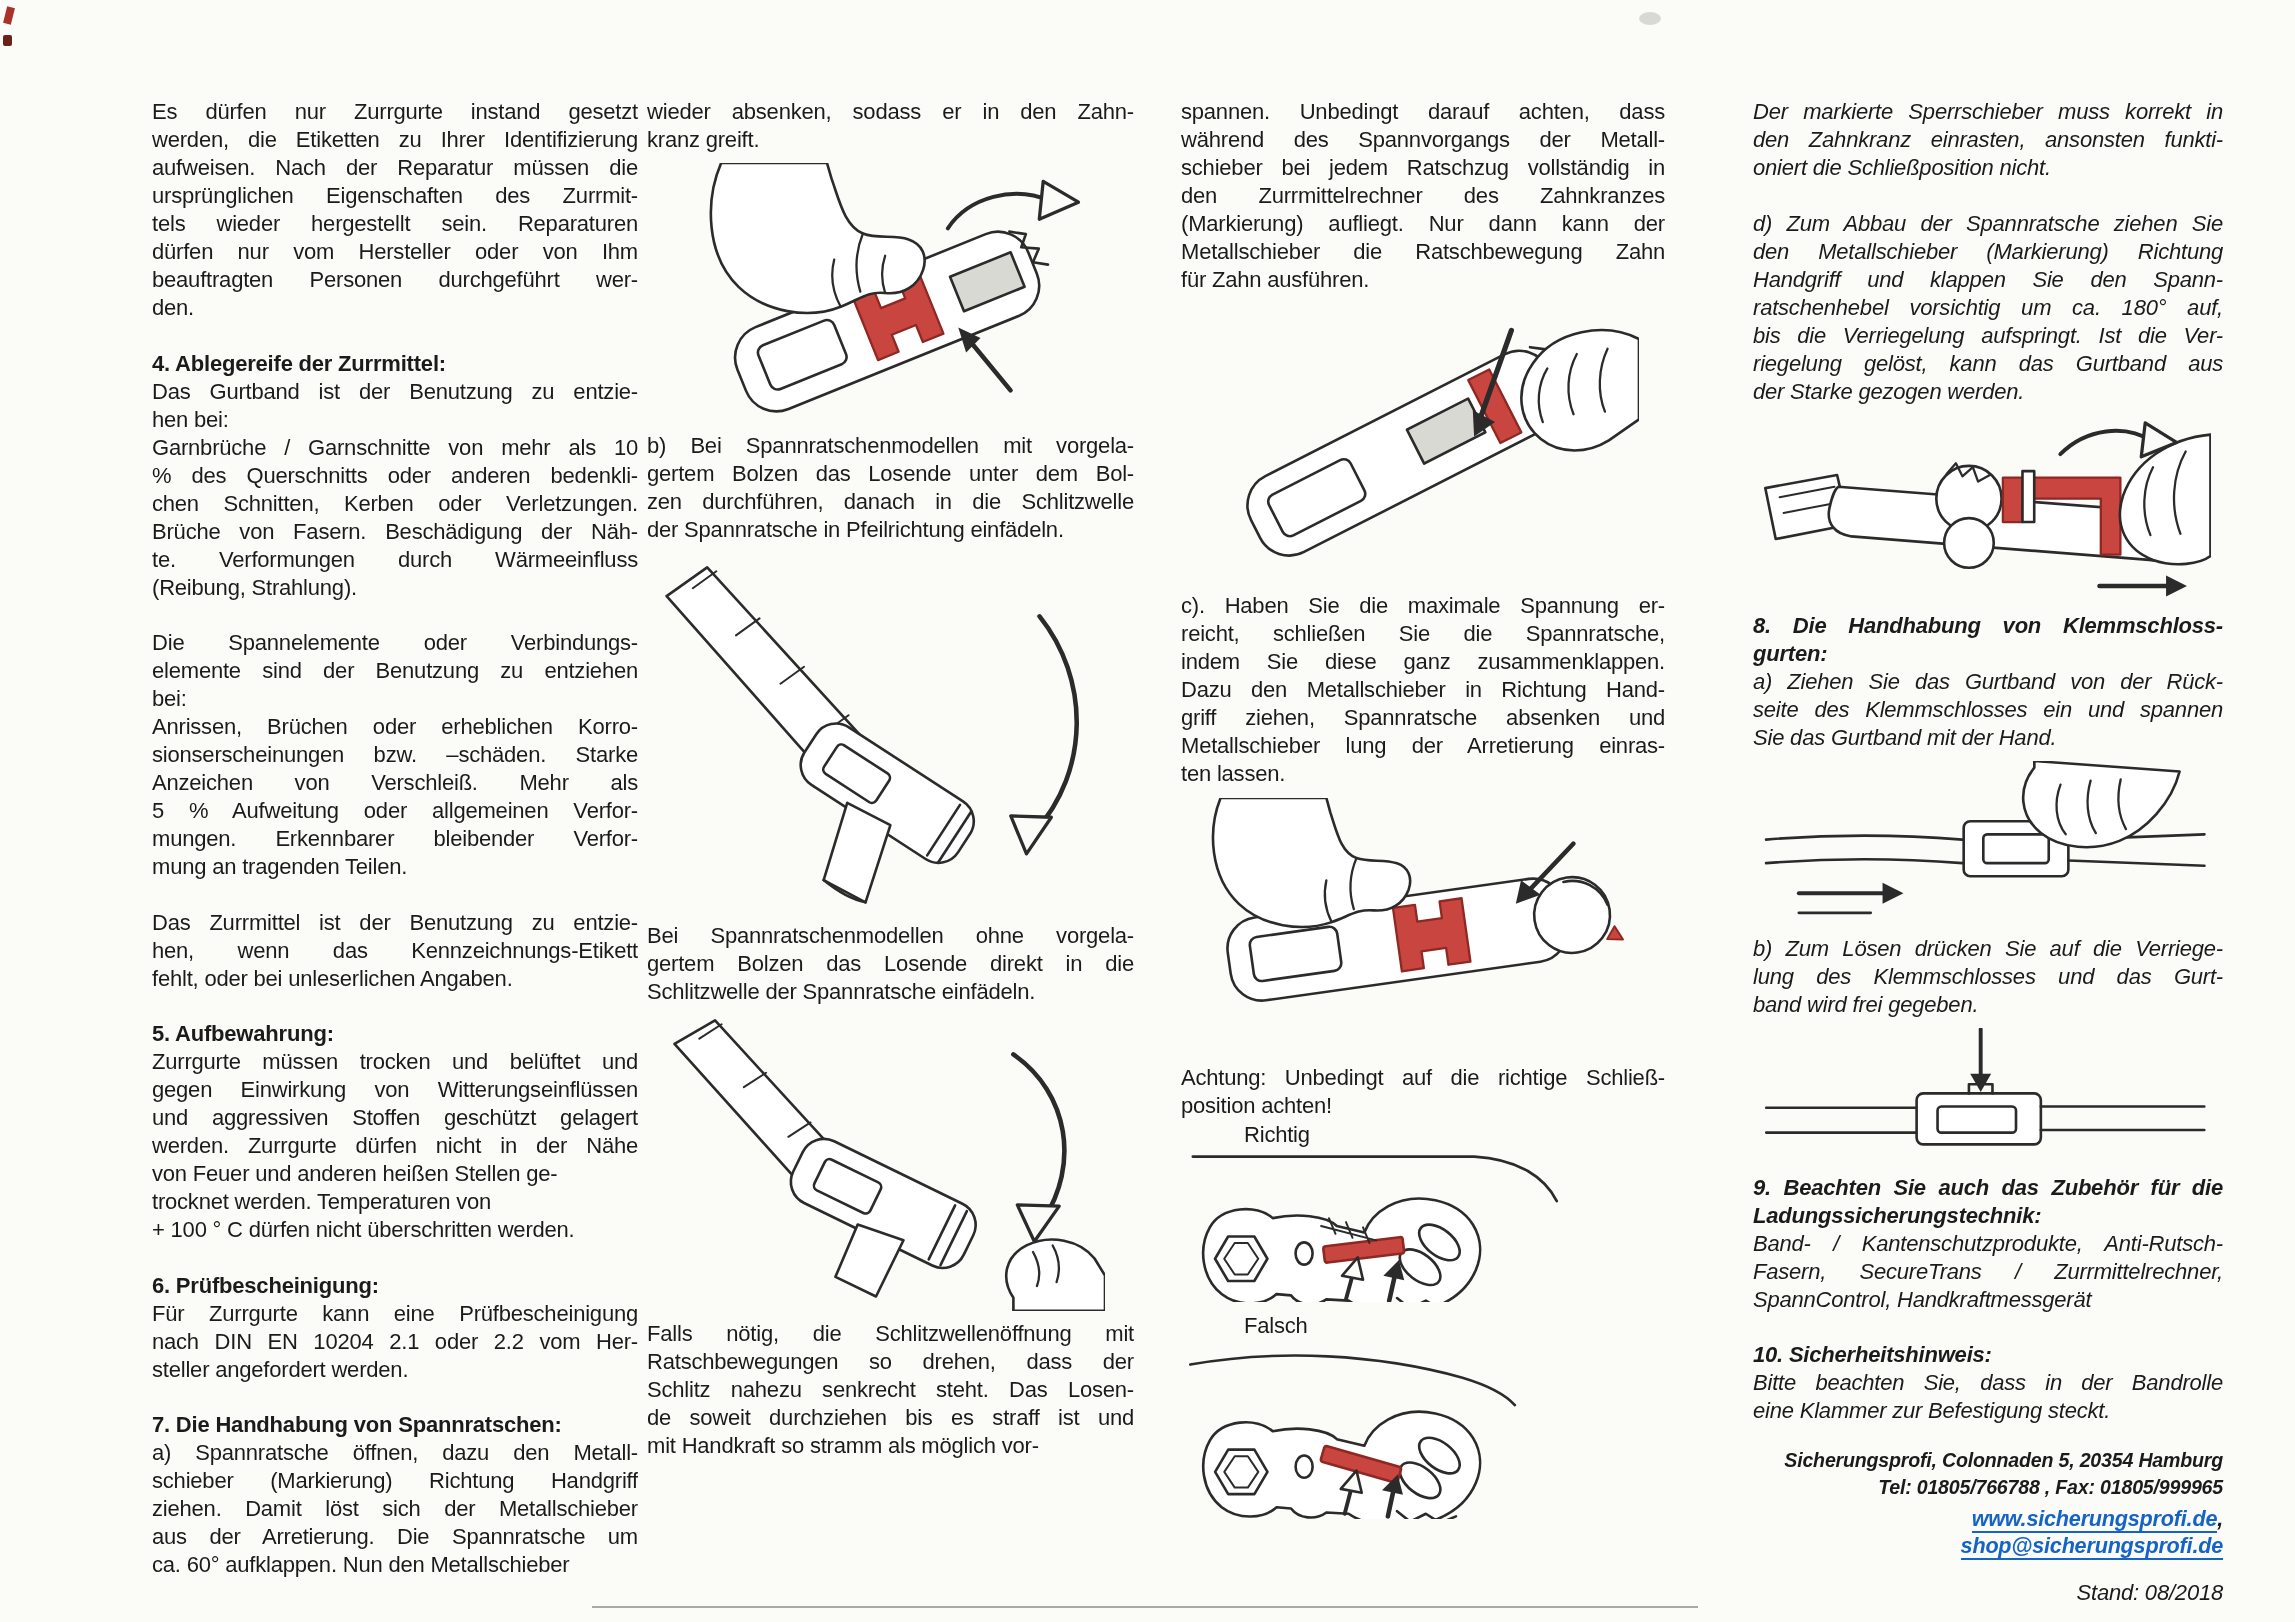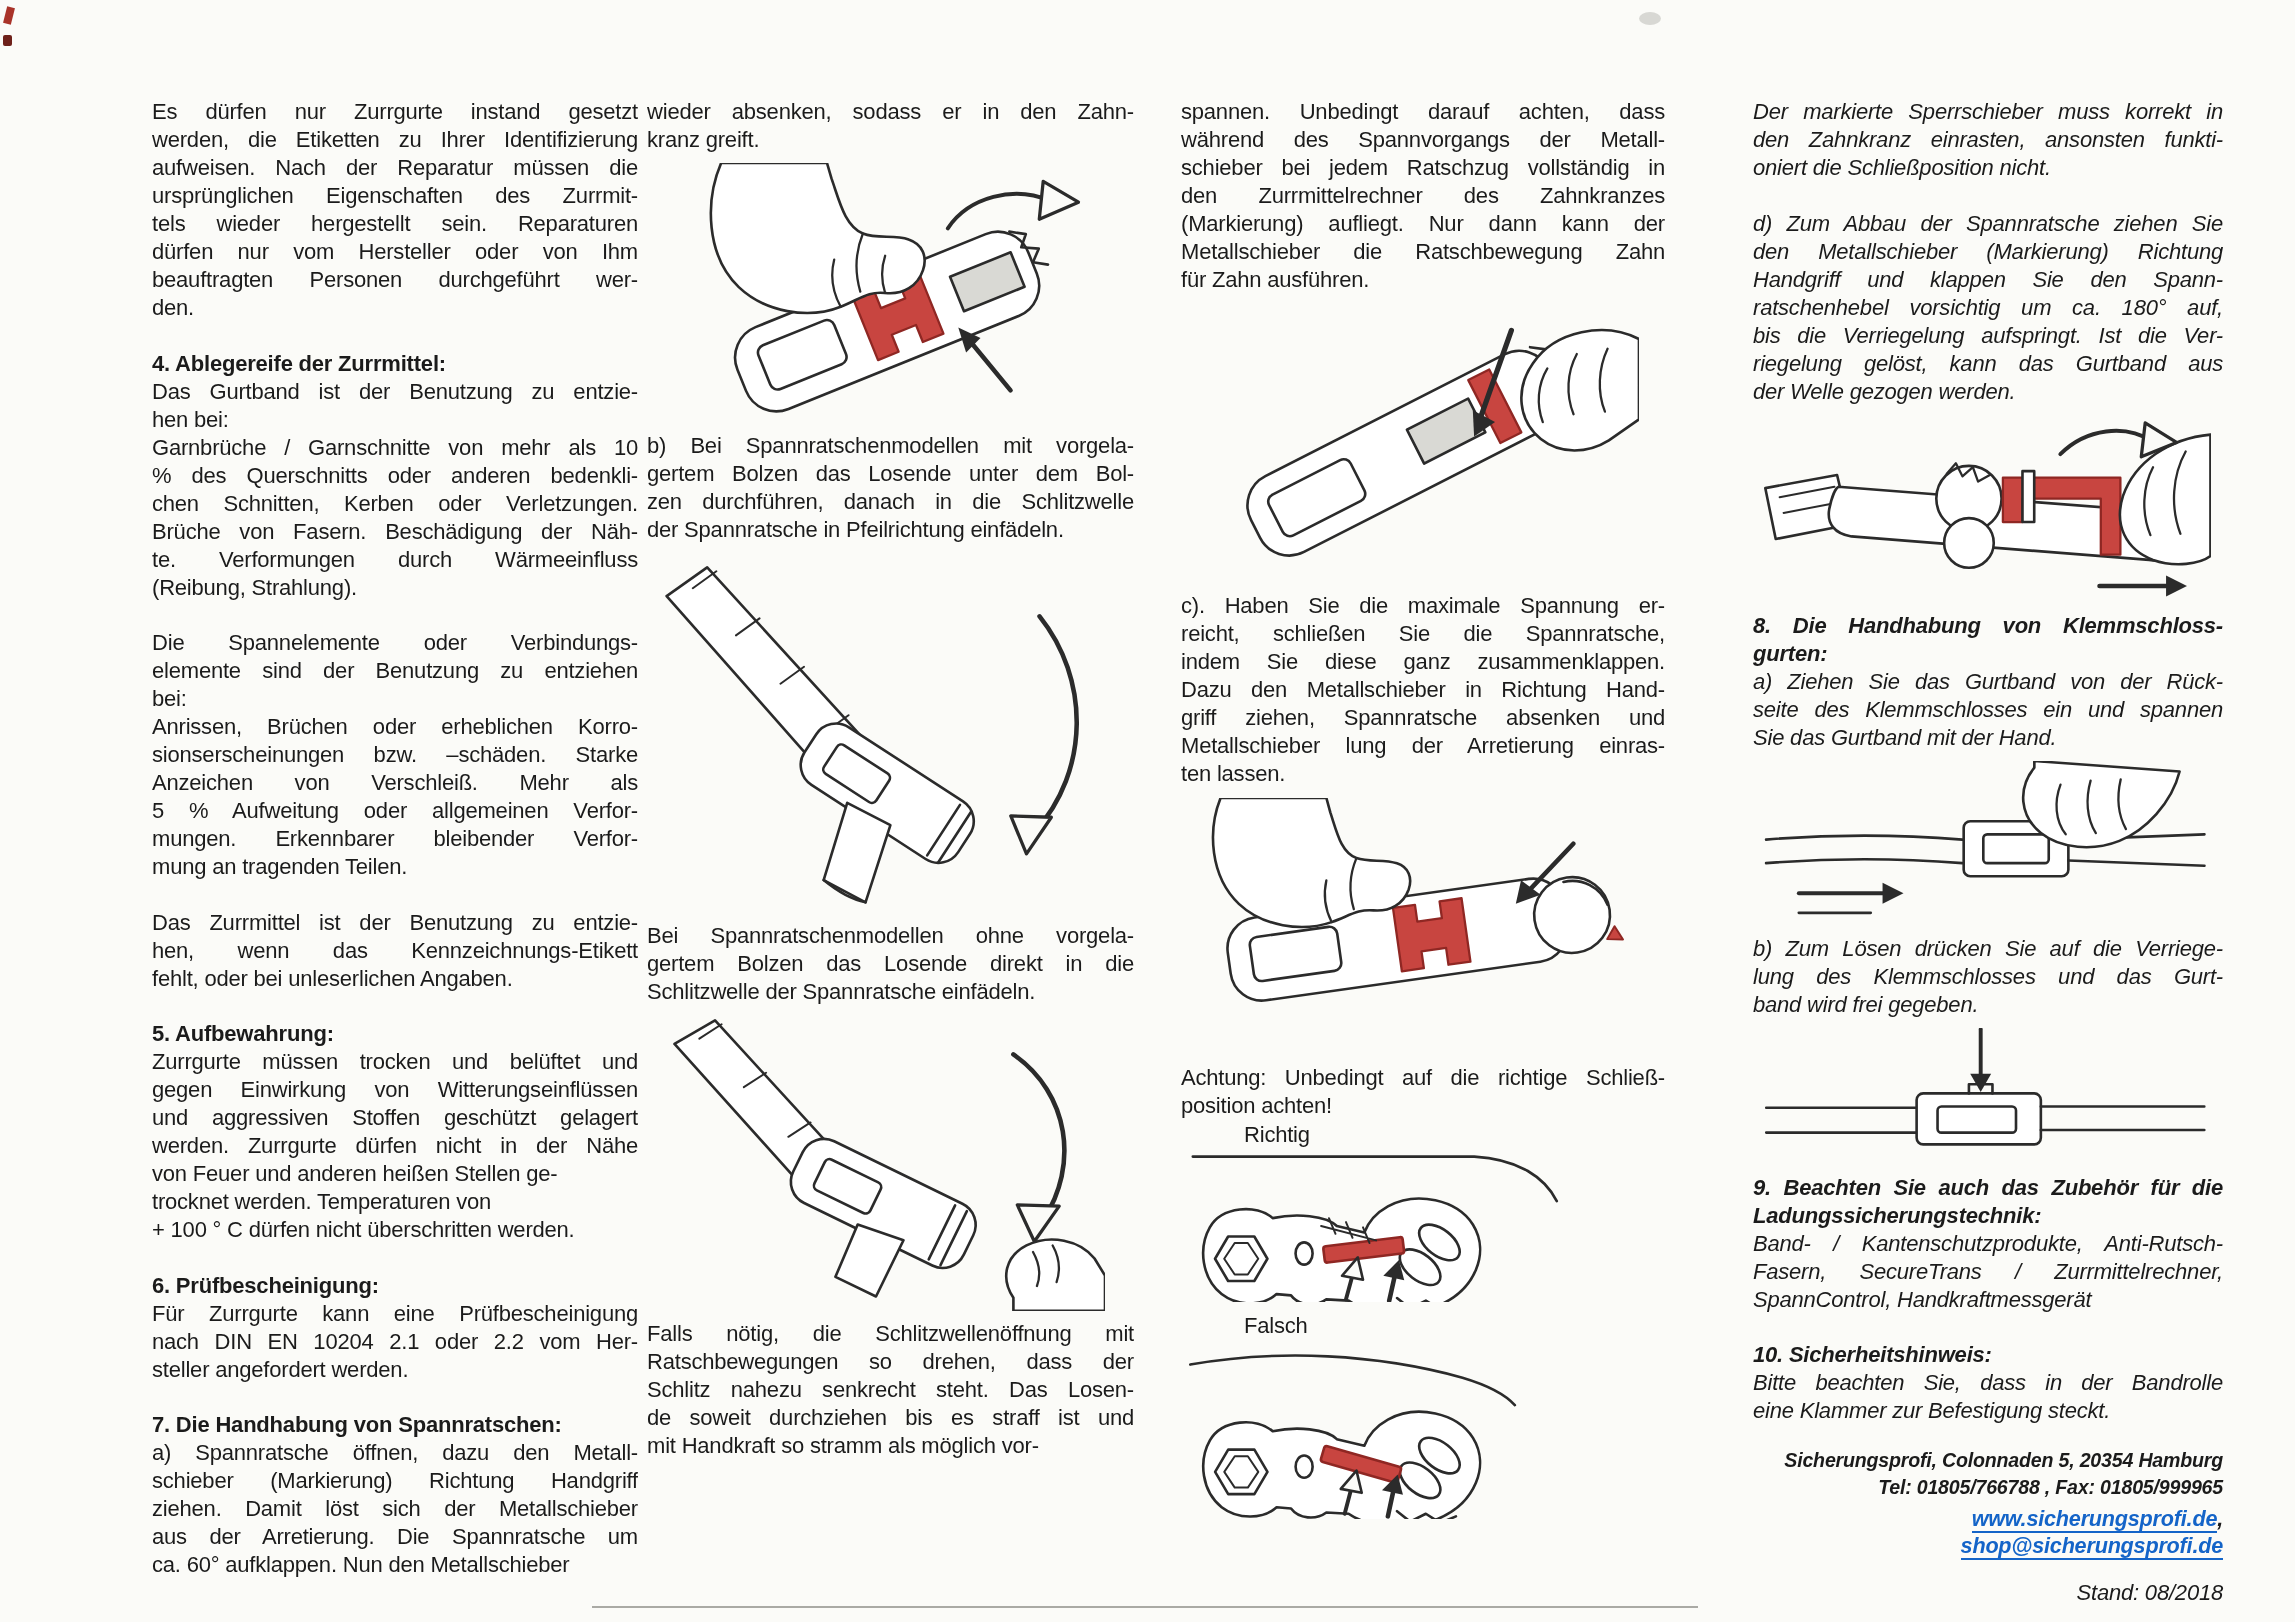--- a/index.html
+++ b/index.html
@@ -307,21 +307,21 @@
       <div class="jl last">oniert die Schließposition nicht.</div>
     </div>
   <div class="sp"></div>
   <div>
       <div class="jl">d) Zum Abbau der Spannratsche ziehen Sie</div>
       <div class="jl">den Metallschieber (Markierung) Richtung</div>
       <div class="jl">Handgriff und klappen Sie den Spann-</div>
       <div class="jl">ratschenhebel vorsichtig um ca. 180° auf,</div>
       <div class="jl">bis die Verriegelung aufspringt. Ist die Ver-</div>
       <div class="jl">riegelung gelöst, kann das Gurtband aus</div>
-      <div class="jl last">der Welle gezogen werden.</div>
+      <div class="jl last">der Starke gezogen werden.</div>
     </div>
   <div class="illu">
     <svg width="458" height="188" viewBox="0 0 700 288" fill="none">
       <g stroke="#2b2b2b" stroke-width="4" fill="#ffffff">
         <polygon points="18,112 128,92 146,168 34,190"></polygon>
         <path d="M40,126 l84,-16 M46,150 l84,-16" fill="none" stroke-width="3"></path>
         <path d="M130,110 L620,148 C652,152 668,170 664,192 C660,214 636,226 606,222 L150,186 C124,182 112,166 116,144 C120,124 126,112 130,110 Z"></path>
         <circle cx="330" cy="128" r="50"></circle>
         <path d="M296,90 l14,-16 10,20 16,-14 8,22 18,-10" fill="none" stroke-width="3.5"></path>
         <circle cx="330" cy="196" r="38"></circle>

